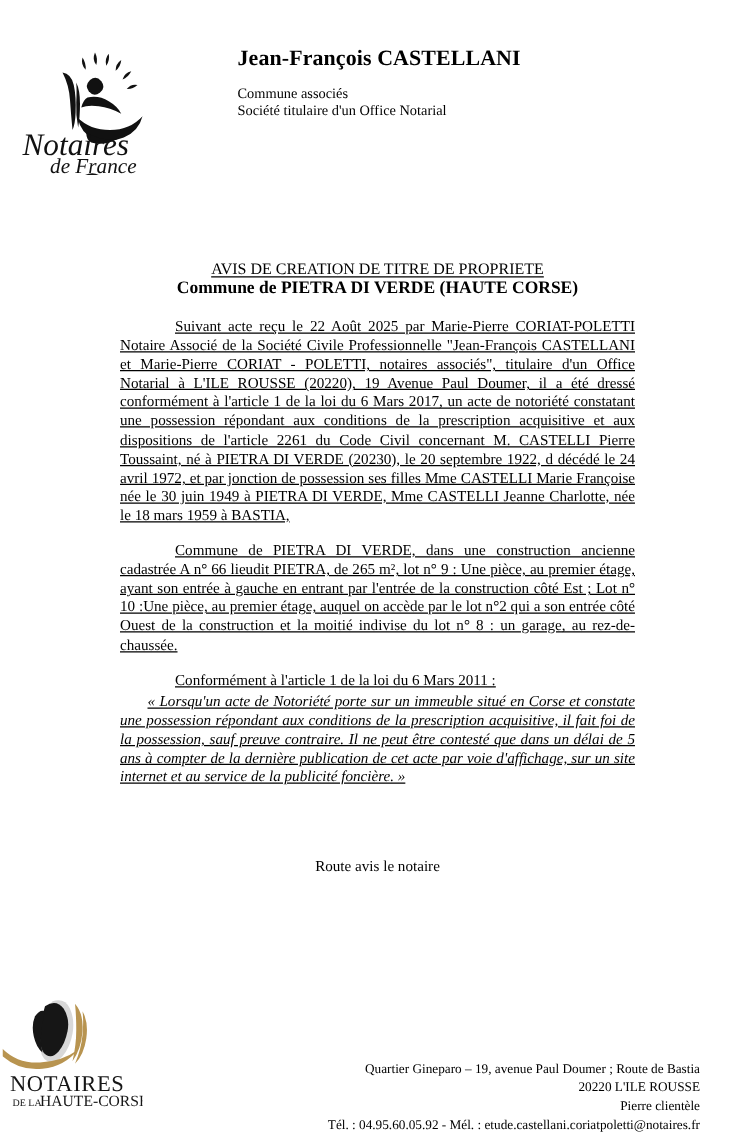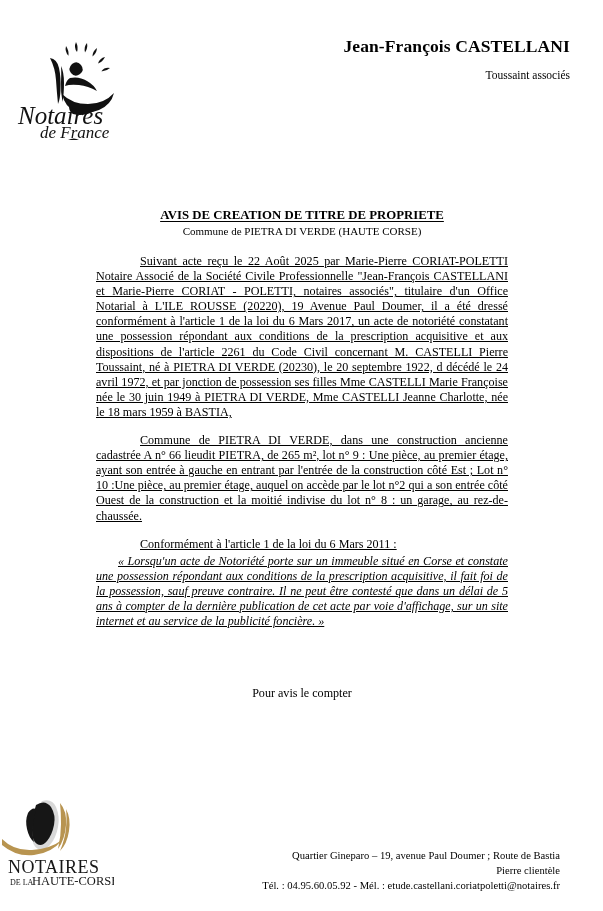--- a/index.html
+++ b/index.html
@@ -39,21 +39,21 @@
     width: 124px;
     height: 112px;
   }
   .logo-nf svg { display: block; }
 
   .firm-block {
     position: absolute;
     left: 190px;
     top: 36px;
     width: 380px;
-    text-align: right;
+    text-align: left;
   }
   .firm-name {
     font-weight: bold;
     font-size: 17.5px;
     line-height: 21px;
     letter-spacing: 0.1px;
   }
   .firm-sub {
     margin-top: 11px;
     font-size: 11.5px;
@@ -62,29 +62,29 @@
 
   
   .doc-title-wrap {
     position: absolute;
     left: 62px;
     top: 207px;
     width: 480px;
     text-align: center;
   }
   .doc-title-1 {
-    font-weight: bold;
+    font-weight: normal;
     font-size: 12.8px;
     line-height: 16px;
     text-decoration: underline;
     text-underline-offset: 2px;
   }
   .doc-title-2 {
-    font-weight: normal;
-    font-size: 11px;
+    font-weight: bold;
+    font-size: 14px;
     line-height: 16px;
   }
 
   
   .body-area {
     position: absolute;
     left: 96px;
     top: 254px;
     width: 412px;
     text-decoration: underline;
@@ -166,37 +166,38 @@
         <g fill="#111111" font-family="'Liberation Serif', serif">
           <text x="4" y="96" font-size="25" font-style="italic">Notaires</text>
           <text x="26" y="110" font-size="17" font-style="italic">de France</text>
         </g>
         <path d="M54 112 q6 -3 11 0 q-5 2 -11 0 Z" fill="#111111"></path>
       </svg>
     </div>
 
     <div class="firm-block">
       <div class="firm-name">Jean-François CASTELLANI</div>
-      <div class="firm-sub">Toussaint associés</div>
+      <div class="firm-sub">Commune associés</div>
+      <div class="firm-sub" style="margin-top:0">Société titulaire d'un Office Notarial</div>
     </div>
   </div>
 
   <div class="doc-title-wrap">
     <div class="doc-title-1">AVIS DE CREATION DE TITRE DE PROPRIETE</div>
     <div class="doc-title-2">Commune de PIETRA DI VERDE (HAUTE CORSE)</div>
   </div>
 
   <div class="body-area">
     <p class="para">Suivant acte reçu le 22 Août 2025 par Marie-Pierre CORIAT-POLETTI Notaire Associé de la Société Civile Professionnelle "Jean-François CASTELLANI et Marie-Pierre CORIAT - POLETTI, notaires associés", titulaire d'un Office Notarial à L'ILE ROUSSE (20220), 19 Avenue Paul Doumer, il a été dressé conformément à l'article 1 de la loi du 6 Mars 2017, un acte de notoriété constatant une possession répondant aux conditions de la prescription acquisitive et aux dispositions de l'article 2261 du Code Civil concernant M. CASTELLI Pierre Toussaint, né à PIETRA DI VERDE (20230), le 20 septembre 1922, d décédé le 24 avril 1972, et par jonction de possession ses filles Mme CASTELLI Marie Françoise née le 30 juin 1949 à PIETRA DI VERDE, Mme CASTELLI Jeanne Charlotte, née le 18 mars 1959 à BASTIA,</p>
     <p class="para">Commune de PIETRA DI VERDE, dans une construction ancienne cadastrée A n° 66 lieudit PIETRA, de 265 m², lot n° 9 : Une pièce, au premier étage, ayant son entrée à gauche en entrant par l'entrée de la construction côté Est ; Lot n° 10 :Une pièce, au premier étage, auquel on accède par le lot n°2 qui a son entrée côté Ouest de la construction et la moitié indivise du lot n° 8 : un garage, au rez-de-chaussée.</p>
     <p class="para tight nomargin">Conformément à l'article 1 de la loi du 6 Mars 2011 :</p>
     <p class="para ital">« Lorsqu'un acte de Notoriété porte sur un immeuble situé en Corse et constate une possession répondant aux conditions de la prescription acquisitive, il fait foi de la possession, sauf preuve contraire. Il ne peut être contesté que dans un délai de 5 ans à compter de la dernière publication de cet acte par voie d'affichage, sur un site internet et au service de la publicité foncière. »</p>
   </div>
 
-  <div class="signoff">Pour avis le compter</div>
+  <div class="signoff">Route avis le notaire</div>
 
   <div class="logo-hc">
     <svg width="112" height="92" viewBox="0 0 112 92" xmlns="http://www.w3.org/2000/svg" aria-hidden="true">
 
       <path d="M40 6 q10 -3 14 6 q4 9 2 20 q-2 11 -8 18 q-6 7 -12 4 q-6 -3 -6 -14 q0 -11 3 -20 q3 -9 7 -14 Z" fill="#d8d8d8"></path>
 
       <path d="M34 10 q9 -6 15 2 q5 8 3 18 q-2 10 -7 16 q-5 6 -10 3 q-5 -3 -5 -14 q0 -12 4 -25 Z" fill="#161616"></path>
       <path d="M26 18 q4 -6 8 -4 q-2 8 -3 17 q-1 9 1 16 q-5 -4 -7 -13 q-2 -9 1 -16 Z" fill="#161616"></path>
 
       <path d="M58 8 q7 8 6 22 q-1 14 -8 24 q3 -13 3 -25 q0 -12 -1 -21 Z" fill="#b89450"></path>
@@ -205,17 +206,18 @@
       <g fill="#161616" font-family="'Liberation Serif', serif">
         <text x="6" y="78" font-size="18" letter-spacing="0.5">NOTAIRES</text>
         <text x="8" y="90" font-size="8">DE LA</text>
         <text x="30" y="90" font-size="12.5">HAUTE-CORSE</text>
       </g>
     </svg>
   </div>
 
   <div class="footer-text">
     <div class="footer-line">Quartier Gineparo – 19, avenue Paul Doumer ; Route de Bastia</div>
+    <div class="footer-line">20220 L'ILE ROUSSE</div>
     <div class="footer-line">Pierre clientèle</div>
     <div class="footer-line">Tél. : 04.95.60.05.92 - Mél. : etude.castellani.coriatpoletti@notaires.fr</div>
   </div>
 
 </div>
 
 </body></html>

